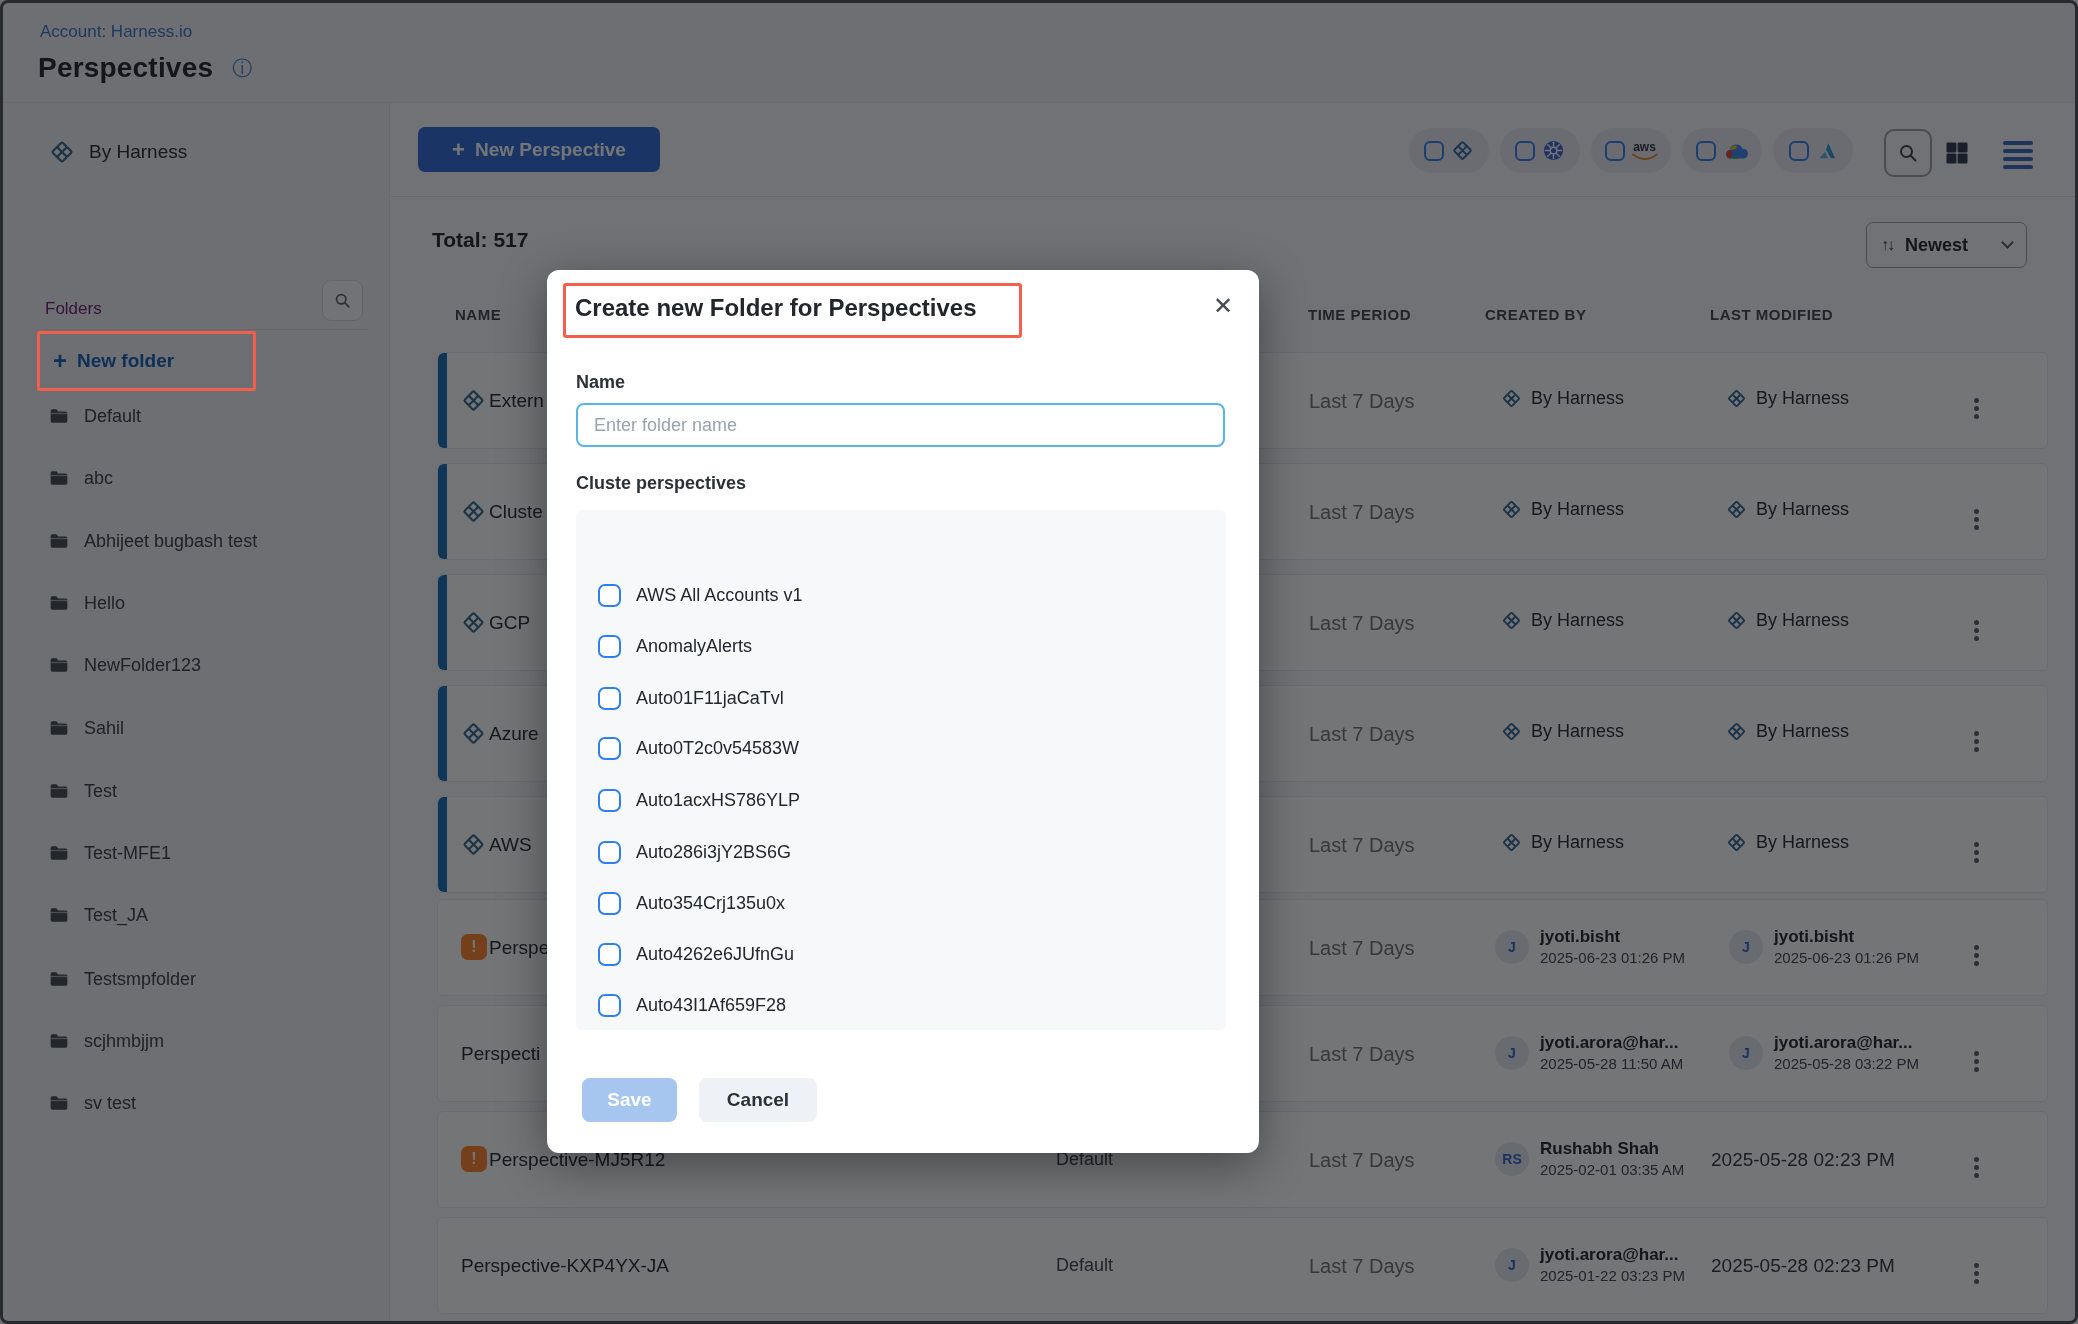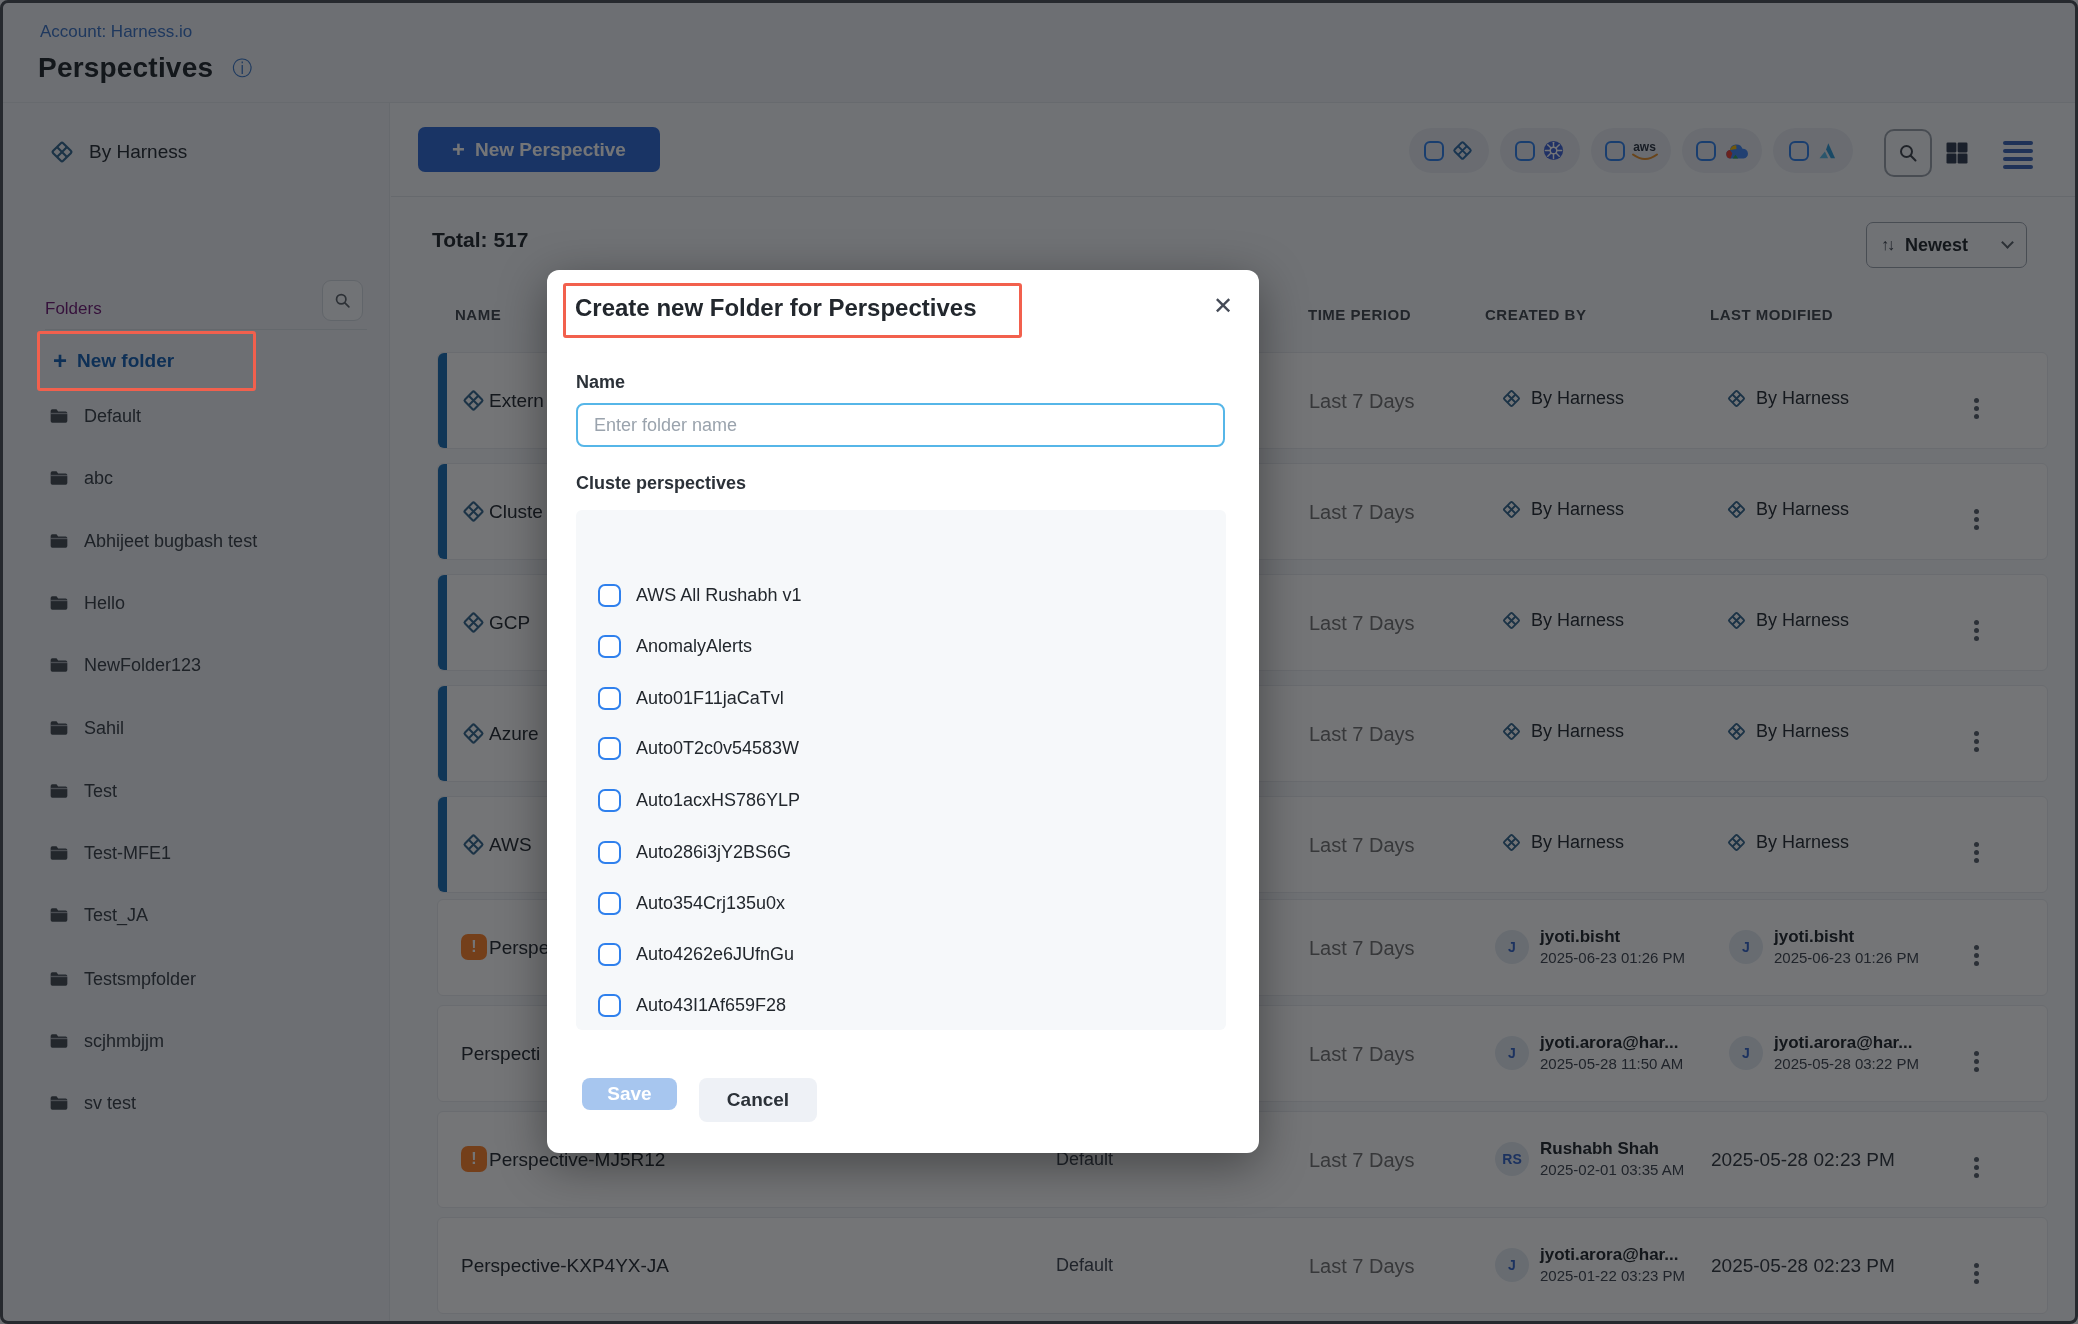--- a/index.html
+++ b/index.html
@@ -76,21 +76,21 @@
   .m-label{position:absolute;left:29px;font-size:18px;font-weight:600;color:#2b3138;}
   .m-input{position:absolute;left:29px;top:133px;width:649px;height:44px;border:2px solid #56b6e8;border-radius:8px;padding:0 16px;font-size:18px;color:#22272d;outline:none;background:#fff;}
   .m-input::placeholder{color:#9aa3ad;}
   .panel{position:absolute;left:29px;top:240px;width:650px;height:520px;background:#f6f8fa;border-radius:6px;overflow:hidden;}
   .sbox{position:absolute;left:14px;top:14px;width:618px;height:42px;background:#eaf6fd;border:2px solid #4fb0e8;border-radius:8px;display:flex;align-items:center;gap:12px;padding:0 13px;}
   .sbox input{border:none;background:transparent;outline:none;font-size:18px;flex:1;color:#22272d;}
   .sbox input::placeholder{color:#8b949f;}
   .pitem{position:absolute;left:22px;display:flex;align-items:center;gap:15px;}
   .cb{width:23px;height:23px;border:2.5px solid #2f80ed;border-radius:7px;background:#fff;cursor:pointer;flex:none;}
   .plabel{font-size:18px;color:#22272d;white-space:nowrap;}
-  .save{position:absolute;left:35px;top:808px;width:95px;height:32px;background:#a7c6ef;border:none;border-radius:8px;color:#fff;font-size:19px;font-weight:800;cursor:default;}
+  .save{position:absolute;left:35px;top:808px;width:95px;height:44px;background:#a7c6ef;border:none;border-radius:8px;color:#fff;font-size:19px;font-weight:800;cursor:default;}
   .cancel{position:absolute;left:152px;top:808px;width:118px;height:44px;background:#eef1f6;border:none;border-radius:8px;color:#2b3138;font-size:19px;font-weight:700;cursor:pointer;}
 
   .annot{position:absolute;border:3.5px solid #f2604d;border-radius:3px;z-index:70;pointer-events:none;}
   svg{display:block;}
 </style>
 </head>
 <body>
 
 <div class="stage">
 
@@ -621,21 +621,21 @@
     <div class="m-close">✕</div>
 
     <div class="m-label" style="top:102px;">Name</div>
     <input class="m-input" type="text" placeholder="Enter folder name" style="">
 
     <div class="m-label" style="top:203px;">Cluste perspectives</div>
 
     <div class="panel">
       <div class="pitem" style="top:74px;">
           <span class="cb"></span>
-          <span class="plabel">AWS All Rushabh v1</span>
+          <span class="plabel">AWS All Accounts v1</span>
         </div>
       <div class="pitem" style="top:125px;">
           <span class="cb"></span>
           <span class="plabel">AnomalyAlerts</span>
         </div>
       <div class="pitem" style="top:177px;">
           <span class="cb"></span>
           <span class="plabel">Auto01F11jaCaTvl</span>
         </div>
       <div class="pitem" style="top:227px;">

